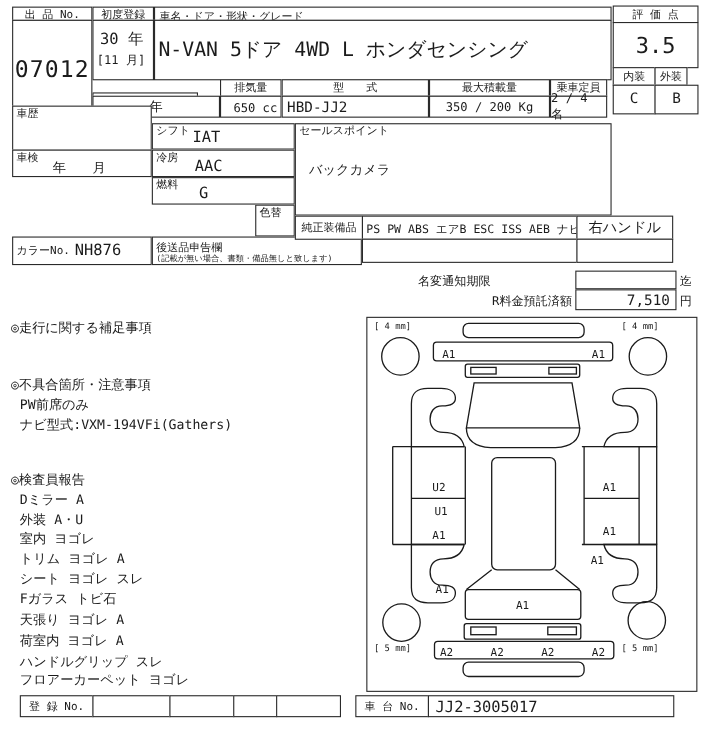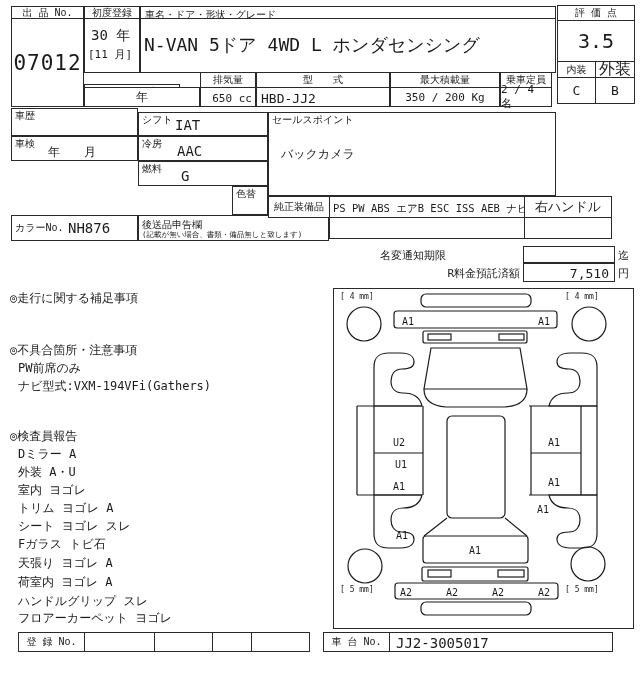--- a/index.html
+++ b/index.html
@@ -50,25 +50,25 @@
   </div>
   <div class="cell" style="left:256px;top:87px;width:134px;height:20px">
     <span class="txt" style="position:absolute;left:4px;top:3px;font-size:13px">HBD-JJ2</span>
   </div>
   <div class="cell ctr" style="left:390px;top:87px;width:110px;height:20px;font-size:11px">350 /  200 Kg</div>
   <div class="cell ctr" style="left:500px;top:87px;width:52px;height:20px;font-size:11px">2 / 4 名</div>
 
   <div class="cell ctr" style="left:557px;top:5px;width:78px;height:16px;font-size:10px">評 価 点</div>
   <div class="cell ctr" style="left:557px;top:20px;width:78px;height:42px;font-size:20px">3.5</div>
   <div class="cell ctr" style="left:557px;top:61px;width:39px;height:17px;font-size:10px">内装</div>
-  <div class="cell ctr" style="left:595px;top:61px;width:40px;height:17px;font-size:16px">外装</div>
+  <div class="cell ctr" style="left:595px;top:61px;width:30px;height:17px;font-size:10px">外装</div>
   <div class="cell ctr" style="left:557px;top:77px;width:39px;height:27px;font-size:13px">C</div>
   <div class="cell ctr" style="left:595px;top:77px;width:40px;height:27px;font-size:13px">B</div>
 
-  <div class="cell" style="left:11px;top:108px;width:127px;height:28px">
+  <div class="cell" style="left:11px;top:96px;width:127px;height:41px">
     <span class="lbl">車歴</span>
   </div>
   <div class="cell" style="left:138px;top:112px;width:130px;height:24px">
     <span class="lbl">シフト</span>
     <span class="txt" style="position:absolute;left:36px;top:4px;font-size:14px">IAT</span>
   </div>
   <div class="cell" style="left:11px;top:136px;width:127px;height:25px">
     <span class="lbl">車検</span>
     <span class="txt" style="position:absolute;left:36px;top:7px;font-size:12px">年　　月</span>
   </div>

